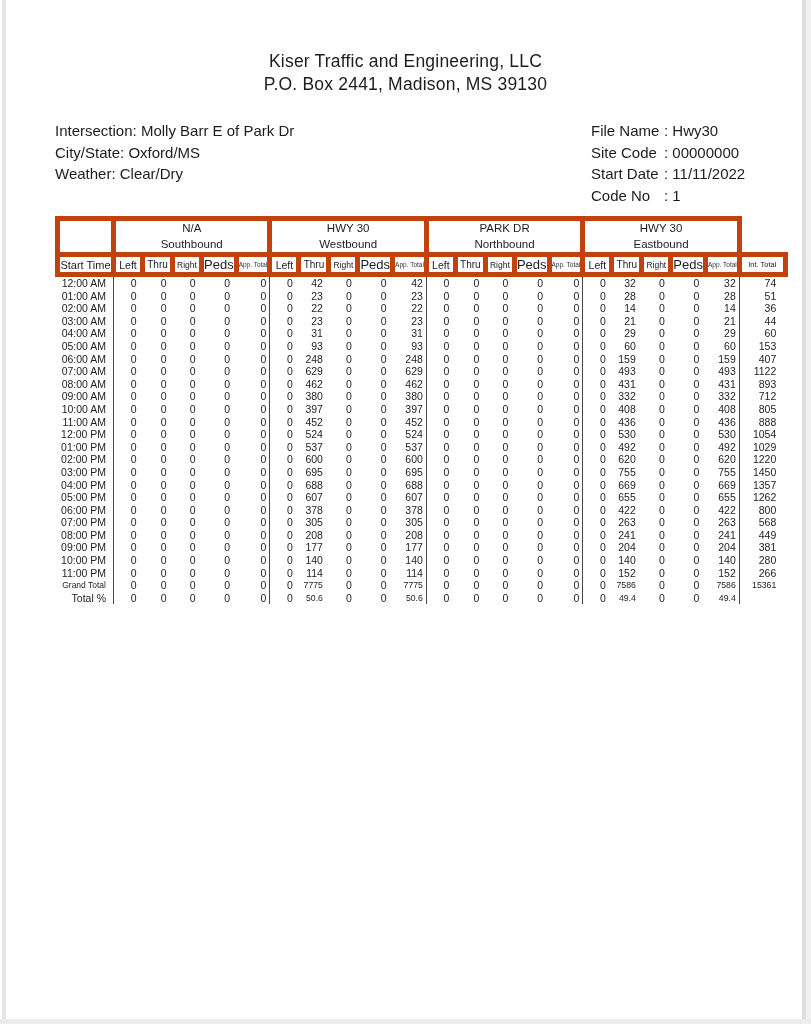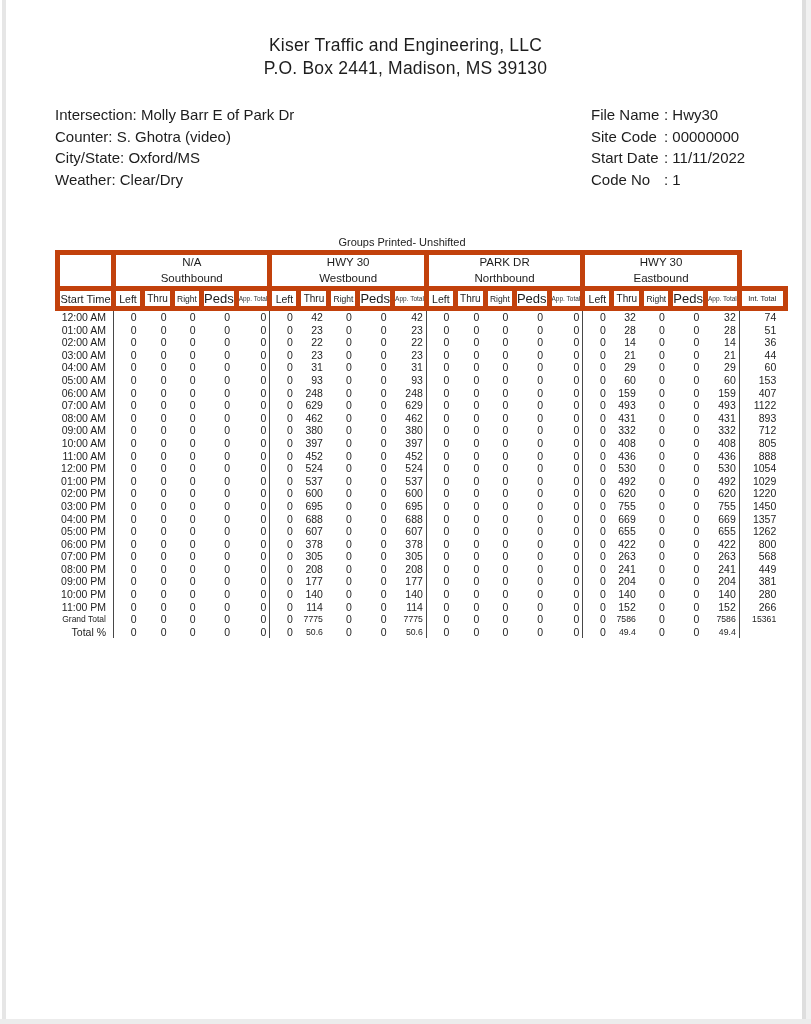--- a/index.html
+++ b/index.html
@@ -16,21 +16,21 @@
     background:#ffffff;
     overflow:hidden;
   }
   
   .edge{position:absolute;pointer-events:none;}
   .edge.left{left:2px;top:0;width:4px;height:100%;background:#e6e6e6;}
   .edge.right{right:5px;top:0;width:4px;height:100%;background:#dedede;}
   .edge.right2{right:0;top:0;width:5px;height:100%;background:#f1f1f1;}
   .edge.bottom{left:0;bottom:0;width:100%;height:5px;background:#ececec;}
 
-  .title-block{padding-top:34px;text-align:center;font-size:17.5px;line-height:23px;letter-spacing:.2px;}
+  .title-block{padding-top:50px;text-align:center;font-size:17.5px;line-height:23px;letter-spacing:.2px;}
 
   .info-wrap{position:relative;margin-top:24px;height:96px;font-size:15px;}
   .info-left{position:absolute;left:55px;top:0;line-height:21.5px;}
   .info-right{position:absolute;left:591px;top:0;line-height:21.5px;}
   .info-right .lbl{display:inline-block;width:73px;}
 
   .tbl-caption{margin:36px 0 2px 55px;width:694px;text-align:center;font-size:11px;color:#222;}
 
   table.counts{border-collapse:collapse;margin-left:55px;table-layout:fixed;}
   table.counts td{overflow:hidden;white-space:nowrap;}
@@ -69,33 +69,31 @@
   <div class="edge bottom"></div>
 
   <div class="title-block">
     <div>Kiser Traffic and Engineering, LLC</div>
     <div>P.O. Box 2441, Madison, MS 39130</div>
   </div>
 
   <div class="info-wrap">
     <div class="info-left">
       <div><span>Intersection:</span> <span>Molly Barr E of Park Dr</span></div>
-      <div><span>Counter:</span> <span>S. Ghotra (video)</span></div>
       <div><span>City/State:</span> <span>Oxford/MS</span></div>
       <div><span>Weather:</span> <span>Clear/Dry</span></div>
     </div>
     <div class="info-right">
       <div><span class="lbl">File Name</span>: <span>Hwy30</span></div>
       <div><span class="lbl">Site Code</span>: <span>00000000</span></div>
       <div><span class="lbl">Start Date</span>: <span>11/11/2022</span></div>
       <div><span class="lbl">Code No</span>: <span>1</span></div>
     </div>
   </div>
 
-  <div class="tbl-caption">Groups Printed- Unshifted</div>
 
   <table class="counts">
     <colgroup>
       <col class="c-time">
       <col class="c-l">
         <col class="c-t">
         <col class="c-r">
         <col class="c-p">
         <col class="c-a">
       <col class="c-l">

